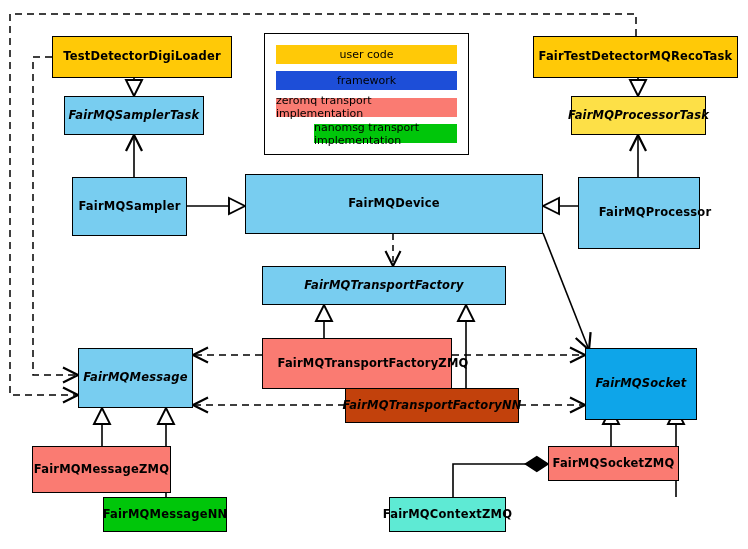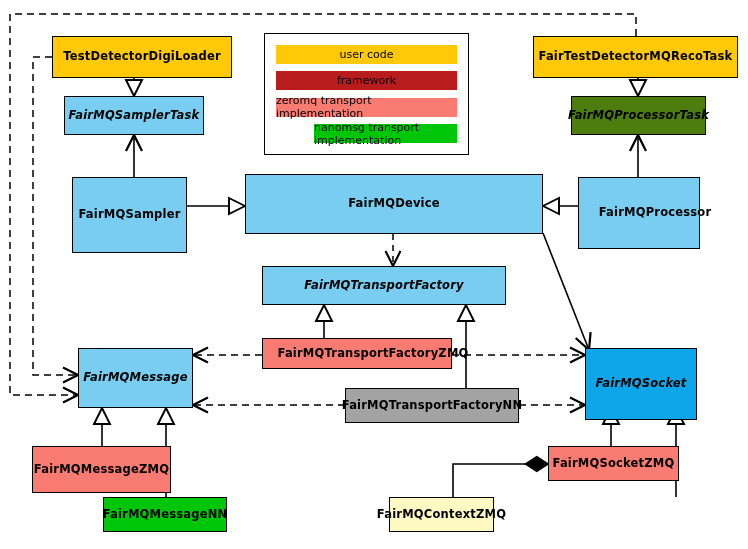--- a/index.html
+++ b/index.html
@@ -126,49 +126,49 @@
   </svg>
 
   <div class="node" style="left:52px; top:36px; width:180px; height:42px; background:#FFC907;">
     <span>TestDetectorDigiLoader</span>
   </div>
 
   <div class="node abstract" style="left:64px; top:96px; width:140px; height:39px; background:#78CDF0;">
     <span>FairMQSamplerTask</span>
   </div>
 
-  <div class="node" style="left:72px; top:177px; width:115px; height:76px; background:#78CDF0;">
+  <div class="node" style="left:72px; top:177px; width:115px; height:59px; background:#78CDF0;">
     <span>FairMQSampler</span>
   </div>
 
   <div class="node" style="left:245px; top:174px; width:298px; height:60px; background:#78CDF0;">
     <span>FairMQDevice</span>
   </div>
 
   <div class="node" style="left:533px; top:36px; width:205px; height:42px; background:#FFC907;">
     <span>FairTestDetectorMQRecoTask</span>
   </div>
 
-  <div class="node abstract" style="left:571px; top:96px; width:135px; height:39px; background:#4d7c0f;">
+  <div class="node abstract" style="left:571px; top:96px; width:135px; height:39px; background:#fde047;">
     <span>FairMQProcessorTask</span>
   </div>
 
   <div class="node" style="left:578px; top:177px; width:122px; height:72px; background:#78CDF0;padding-left:32px;">
     <span>FairMQProcessor</span>
   </div>
 
   <div class="node abstract" style="left:262px; top:266px; width:244px; height:39px; background:#78CDF0;">
     <span>FairMQTransportFactory</span>
   </div>
 
-  <div class="node" style="left:262px; top:338px; width:190px; height:31px; background:#FA7B72;padding-left:32px;">
+  <div class="node" style="left:262px; top:338px; width:190px; height:51px; background:#FA7B72;padding-left:32px;">
     <span>FairMQTransportFactoryZMQ</span>
   </div>
 
-  <div class="node" style="left:345px; top:388px; width:174px; height:35px; background:#a3a3a3;">
+  <div class="node" style="left:345px; top:388px; width:174px; height:35px; background:#c2410c;font-style:italic;">
     <span>FairMQTransportFactoryNN</span>
   </div>
 
   <div class="node abstract" style="left:78px; top:348px; width:115px; height:60px; background:#78CDF0;">
     <span>FairMQMessage</span>
   </div>
 
   <div class="node abstract" style="left:585px; top:348px; width:112px; height:72px; background:#0ea5e9;">
     <span>FairMQSocket</span>
   </div>
@@ -178,30 +178,30 @@
   </div>
 
   <div class="node" style="left:103px; top:497px; width:124px; height:35px; background:#00C60A;">
     <span>FairMQMessageNN</span>
   </div>
 
   <div class="node" style="left:548px; top:446px; width:131px; height:35px; background:#FA7B72;">
     <span>FairMQSocketZMQ</span>
   </div>
 
-  <div class="node" style="left:389px; top:497px; width:105px; height:35px; background:#fef9c3;">
+  <div class="node" style="left:389px; top:497px; width:117px; height:35px; background:#5eead4;">
     <span>FairMQContextZMQ</span>
   </div>
 
 
   <div class="legend-box" style="left:264px; top:33px; width:205px; height:122px;">
     <div class="legend-row" style="background:#FFC907;">
       <span>user code</span>
     </div>
-    <div class="legend-row" style="background:#b91c1c;">
+    <div class="legend-row" style="background:#1d4ed8;">
       <span>framework</span>
     </div>
     <div class="legend-row" style="background:#FA7B72;">
       <span>zeromq transport implementation</span>
     </div>
     <div class="legend-row" style="background:#00C60A;margin-left:38px;">
       <span>nanomsg transport implementation</span>
     </div>
   </div>
 

